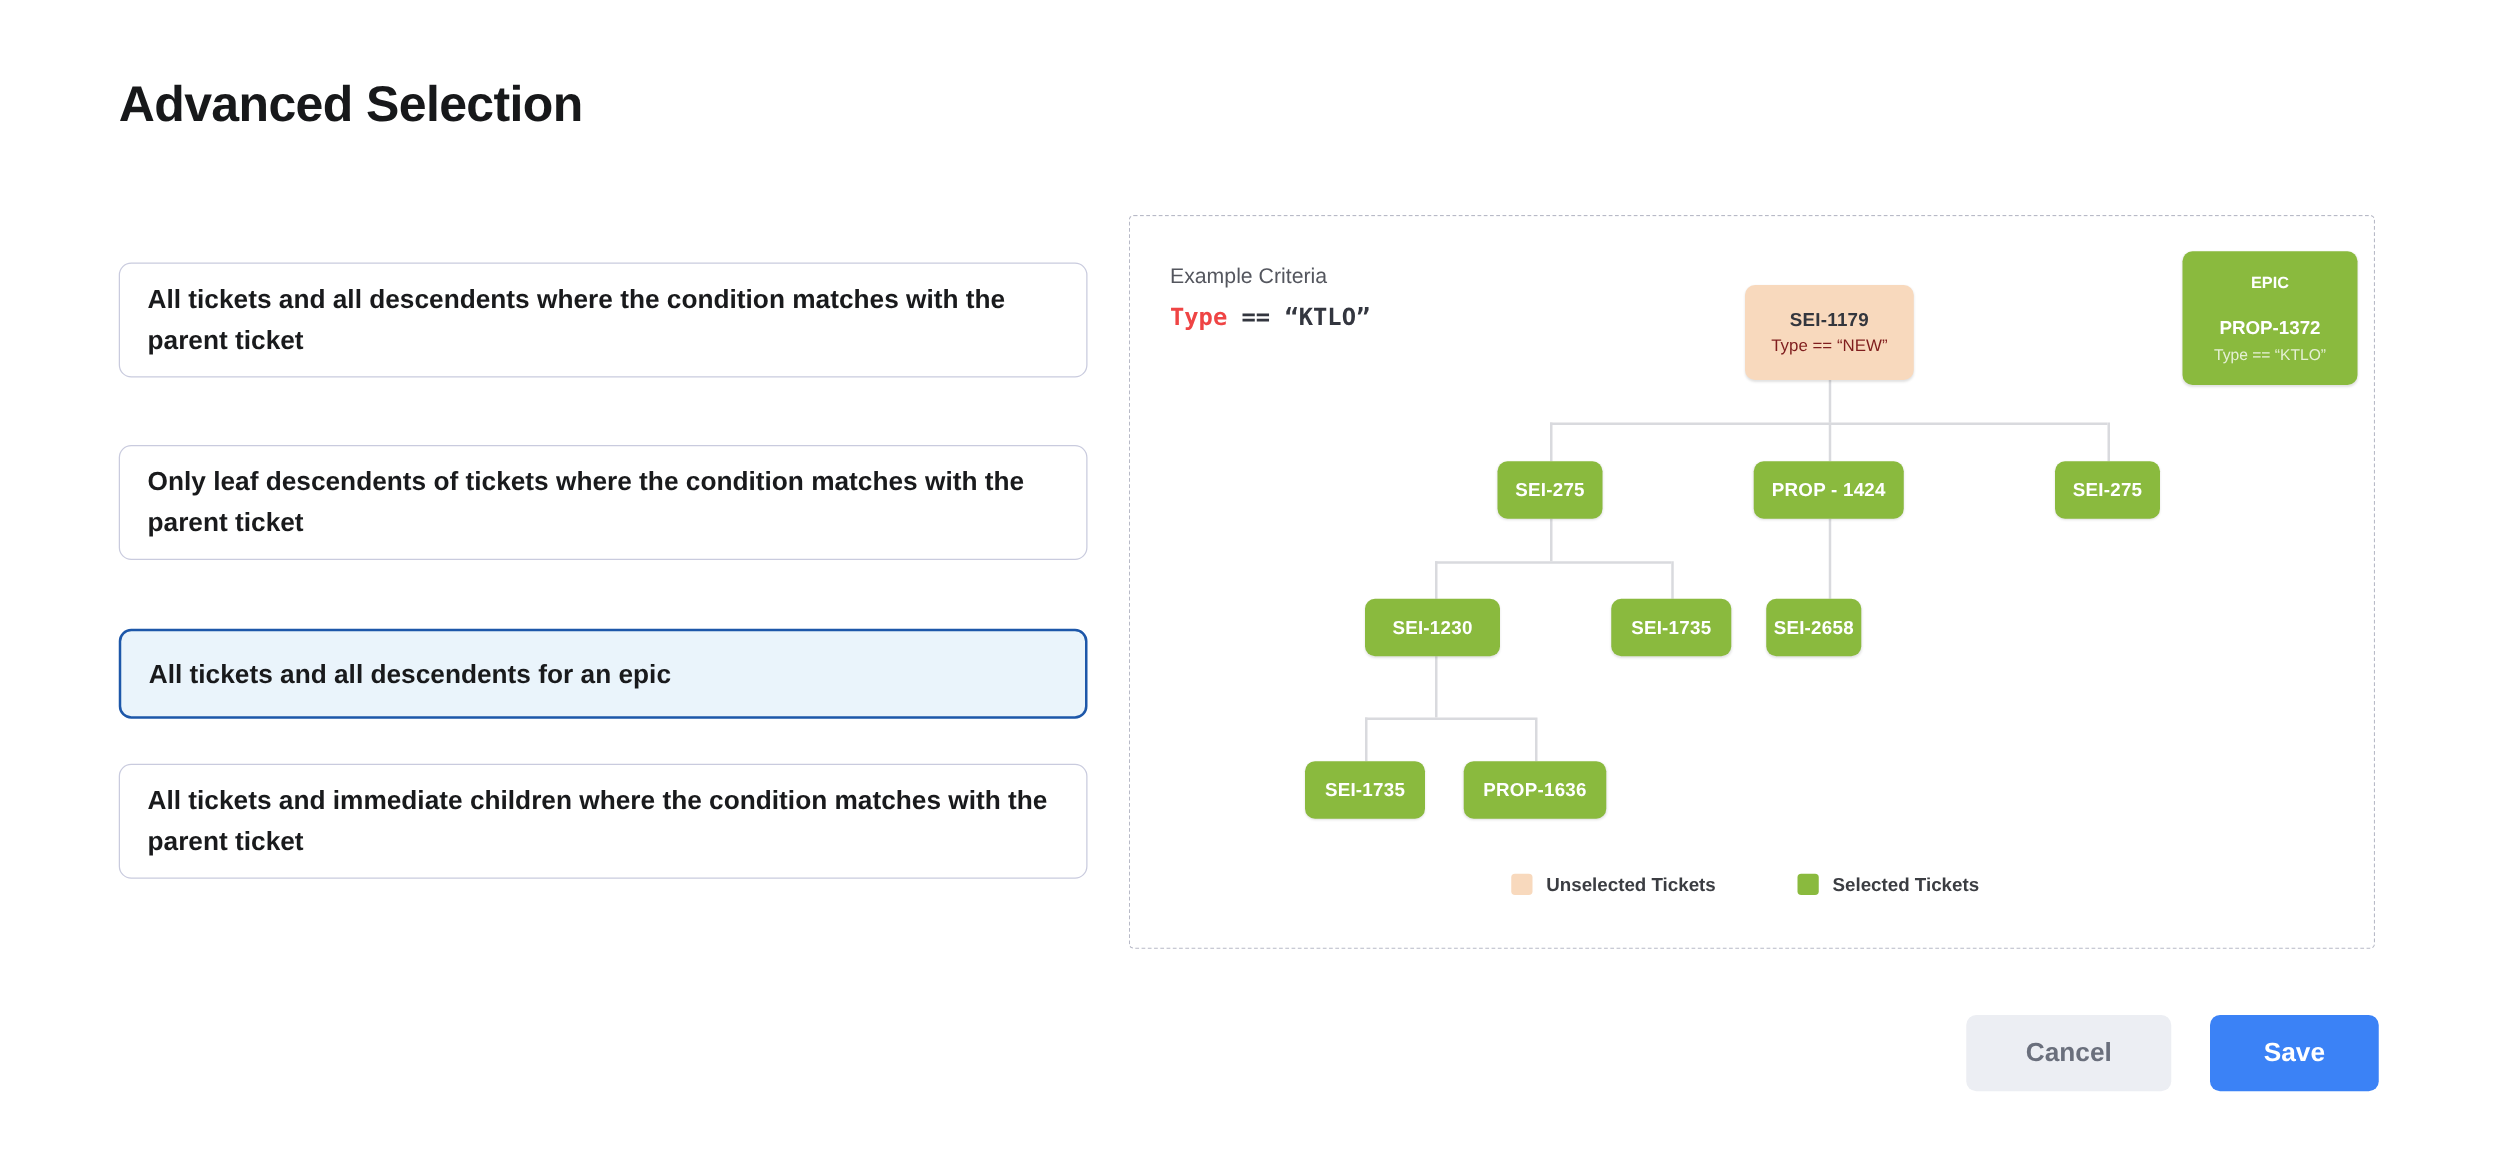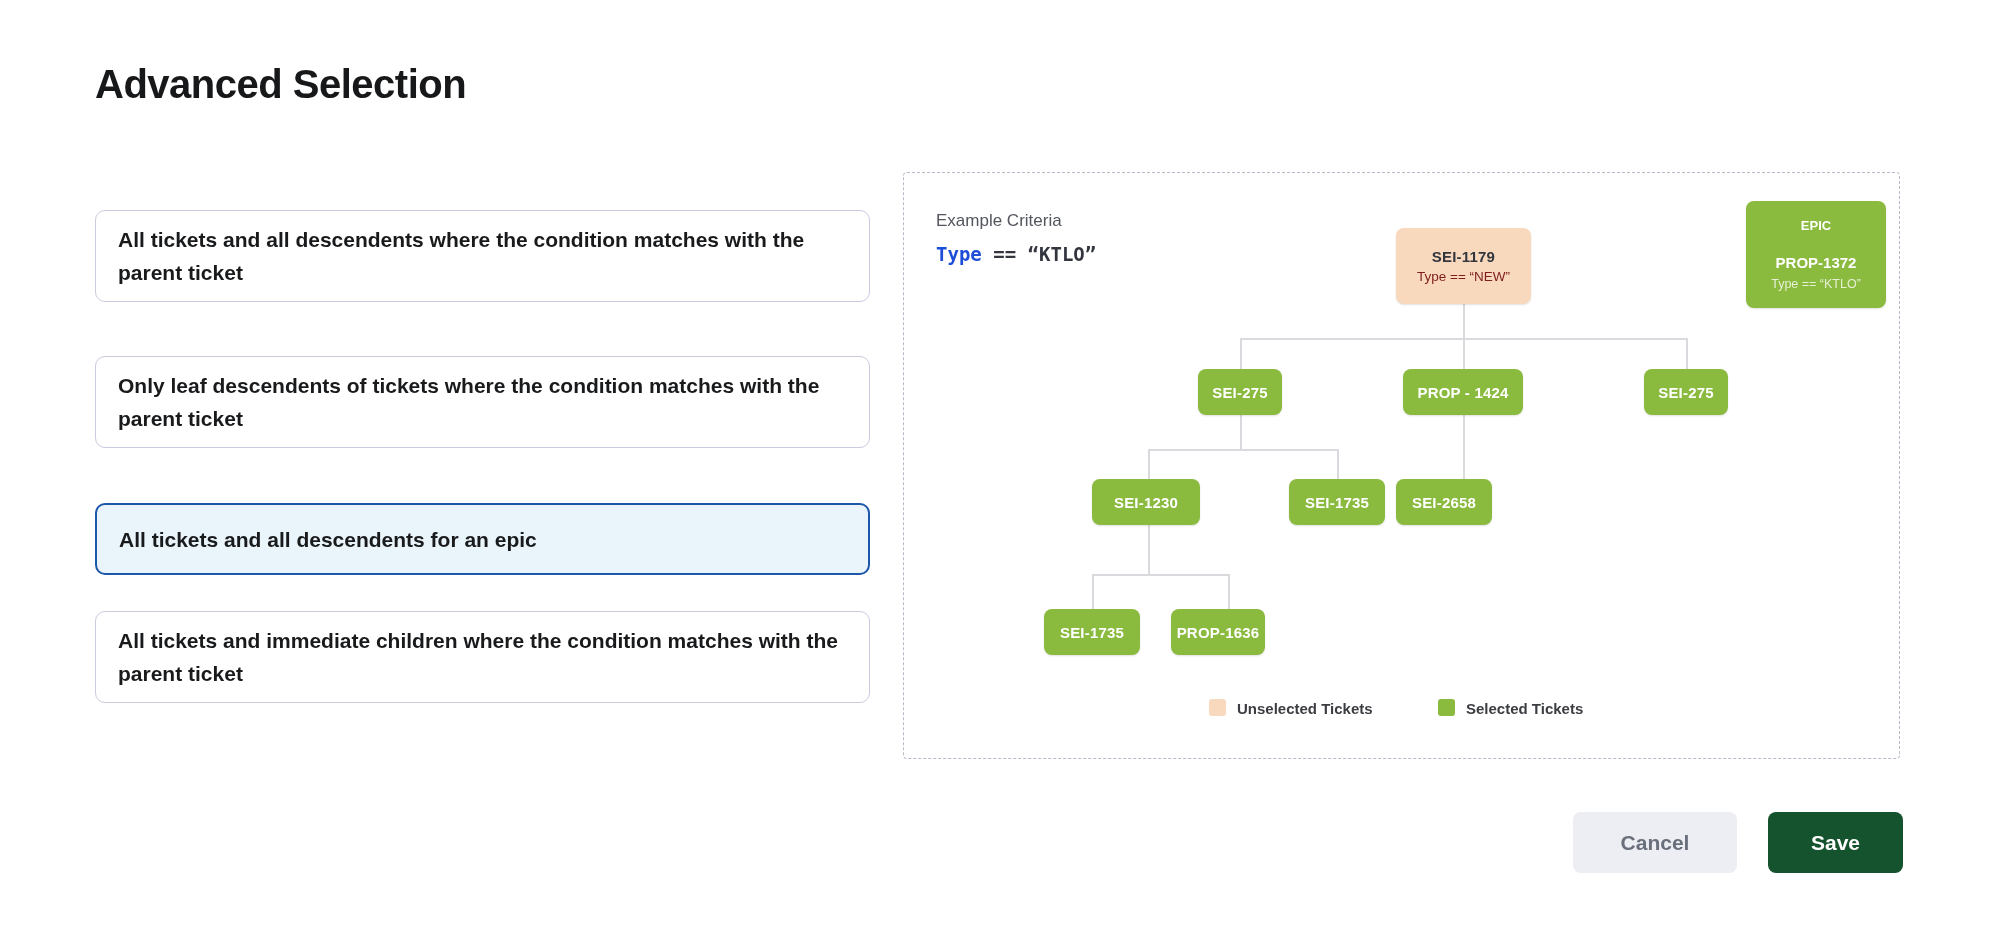--- a/index.html
+++ b/index.html
@@ -19,21 +19,21 @@
   .card.one { height:72px; }
   .card.selected { background:#eaf4fb; border:2px solid #1d57a9; }
 
   
   .panel { position:absolute; left:903px; top:172px; width:997px; height:587px;
     border:1.5px dashed #b8bac7; border-radius:4px; background:#fff;padding-left:44px; }
   .example-heading { position:absolute; left:32px; top:38px; font-size:17px;
     font-weight:500; color:#54565e; }
   .criteria { position:absolute; left:32px; top:70px; font-size:19px; font-weight:700;
     font-family:"DejaVu Sans Mono","Liberation Mono",monospace; color:#33363f; }
-  .criteria .field { color:#1d4ed8; }
+  .criteria .field { color:#ef4444; }
 
   
   .node { position:absolute; border-radius:8px; display:flex; flex-direction:column;
     align-items:center; justify-content:center; box-shadow:0 1px 2px rgba(0,0,0,0.12); }
   .node.green { background:#8aba3e; color:#ffffff; }
   .node.peach { background:#f8d9bd; color:#33363d; }
   .node .nid { font-size:15px; font-weight:700; letter-spacing:0.2px; }
   .node .ncond { font-size:13.5px; font-weight:500; margin-top:4px; }
   .node.peach .ncond { color:#7f1d1d; }
   .node.green .ncond { color:rgba(255,255,255,0.78); font-size:12.5px; }
@@ -48,21 +48,21 @@
   .legend-swatch { position:absolute; width:17px; height:17px; border-radius:3px; }
   .legend-label { position:absolute; font-size:15px; font-weight:700; color:#3b3d42; }
   .legend-swatch.peach { background:#f8d9bd; }
   .legend-swatch.green { background:#8aba3e; }
 
   
   .btn { position:absolute; top:812px; height:61px; border:none; border-radius:8px;
     font-size:21px; font-weight:700; cursor:pointer;
     font-family:"Liberation Sans", sans-serif; }
   .btn.cancel { left:1573px; width:164px; background:#eceef3; color:#6a6f7c; }
-  .btn.save  { left:1768px; width:135px; background:#14532d; color:#ffffff; }
+  .btn.save  { left:1768px; width:135px; background:#3b82f6; color:#ffffff; }
 </style>
 </head>
 <body>
 
 <div class="page">
 
   <div class="title">Advanced Selection</div>
 
   <div class="card two" style="top:210px">
     <span class="card-label">All tickets and all descendents where the condition matches with the parent ticket</span>
@@ -123,28 +123,28 @@
     <div class="node green" style="left:740px; top:196px; width:84px; height:46px">
       <span class="nid">SEI-275</span>
     </div>
 
     <div class="node green" style="left:188px; top:306px; width:108px; height:46px">
       <span class="nid">SEI-1230</span>
     </div>
     <div class="node green" style="left:385px; top:306px; width:96px; height:46px">
       <span class="nid">SEI-1735</span>
     </div>
-    <div class="node green" style="left:492px; top:306px; width:96px; height:46px">
+    <div class="node green" style="left:509px; top:306px; width:76px; height:46px">
       <span class="nid">SEI-2658</span>
     </div>
 
     <div class="node green" style="left:140px; top:436px; width:96px; height:46px">
       <span class="nid">SEI-1735</span>
     </div>
-    <div class="node green" style="left:267px; top:436px; width:94px; height:46px">
+    <div class="node green" style="left:267px; top:436px; width:114px; height:46px">
       <span class="nid">PROP-1636</span>
     </div>
 
     <div class="legend-swatch peach" style="left:305px; top:526px"></div>
     <div class="legend-label" style="left:333px; top:527px">Unselected Tickets</div>
     <div class="legend-swatch green" style="left:534px; top:526px"></div>
     <div class="legend-label" style="left:562px; top:527px">Selected Tickets</div>
   </div>
 
   <button class="btn cancel">Cancel</button>

